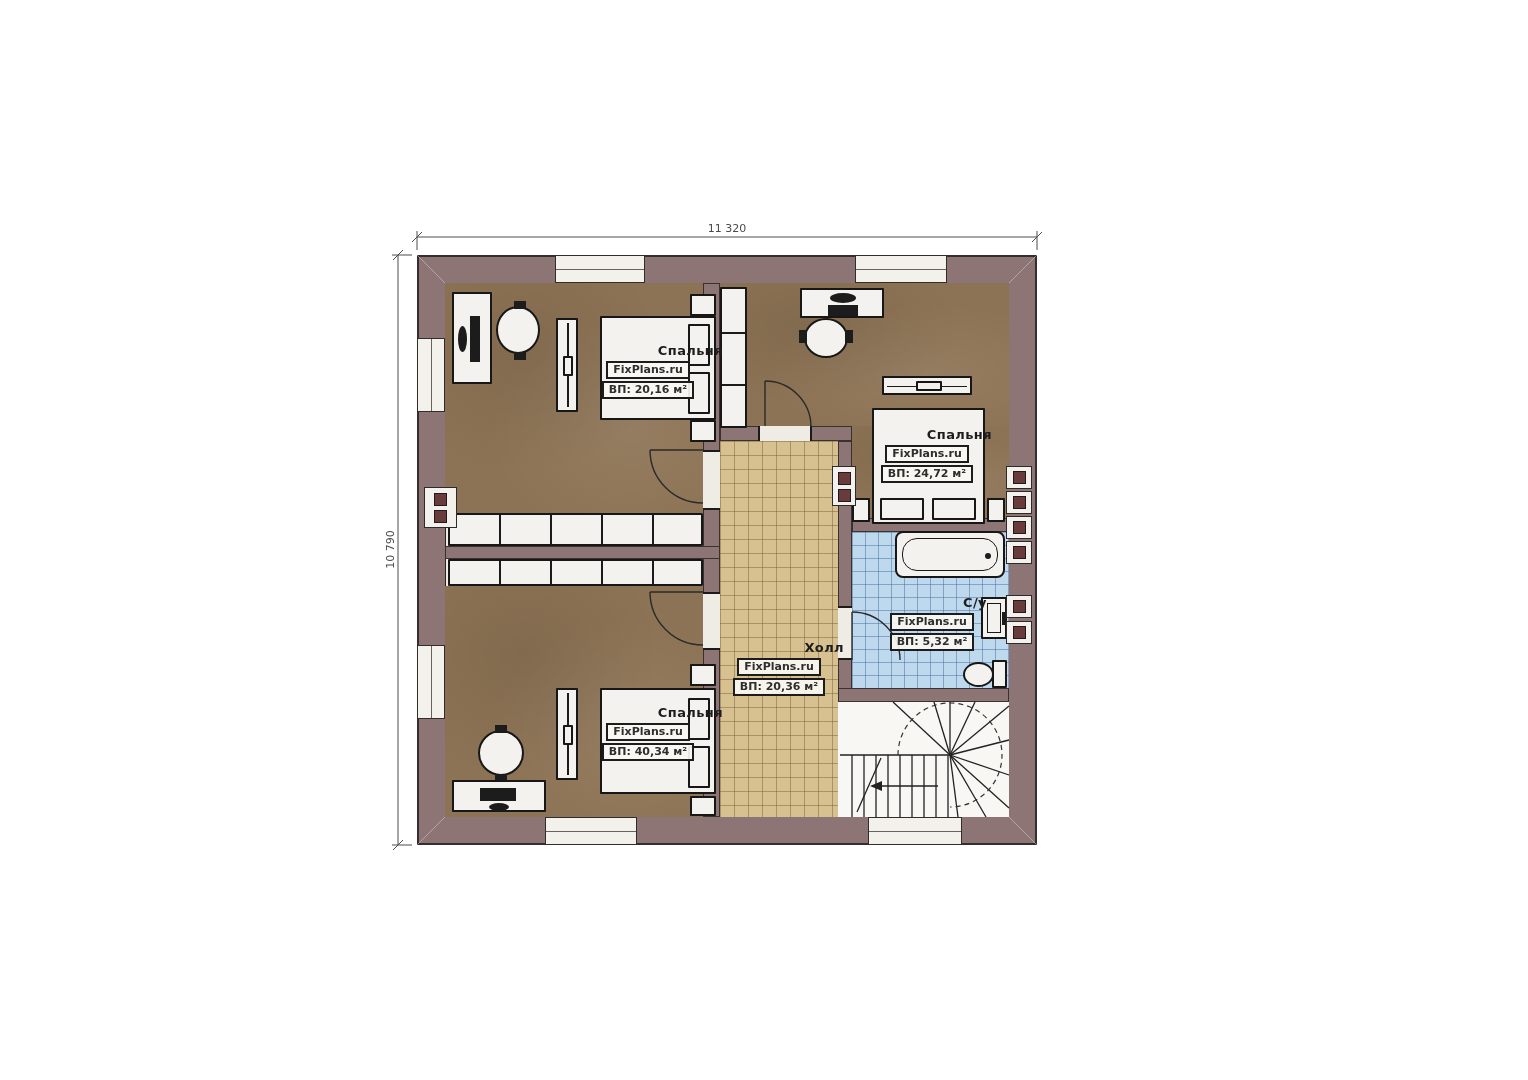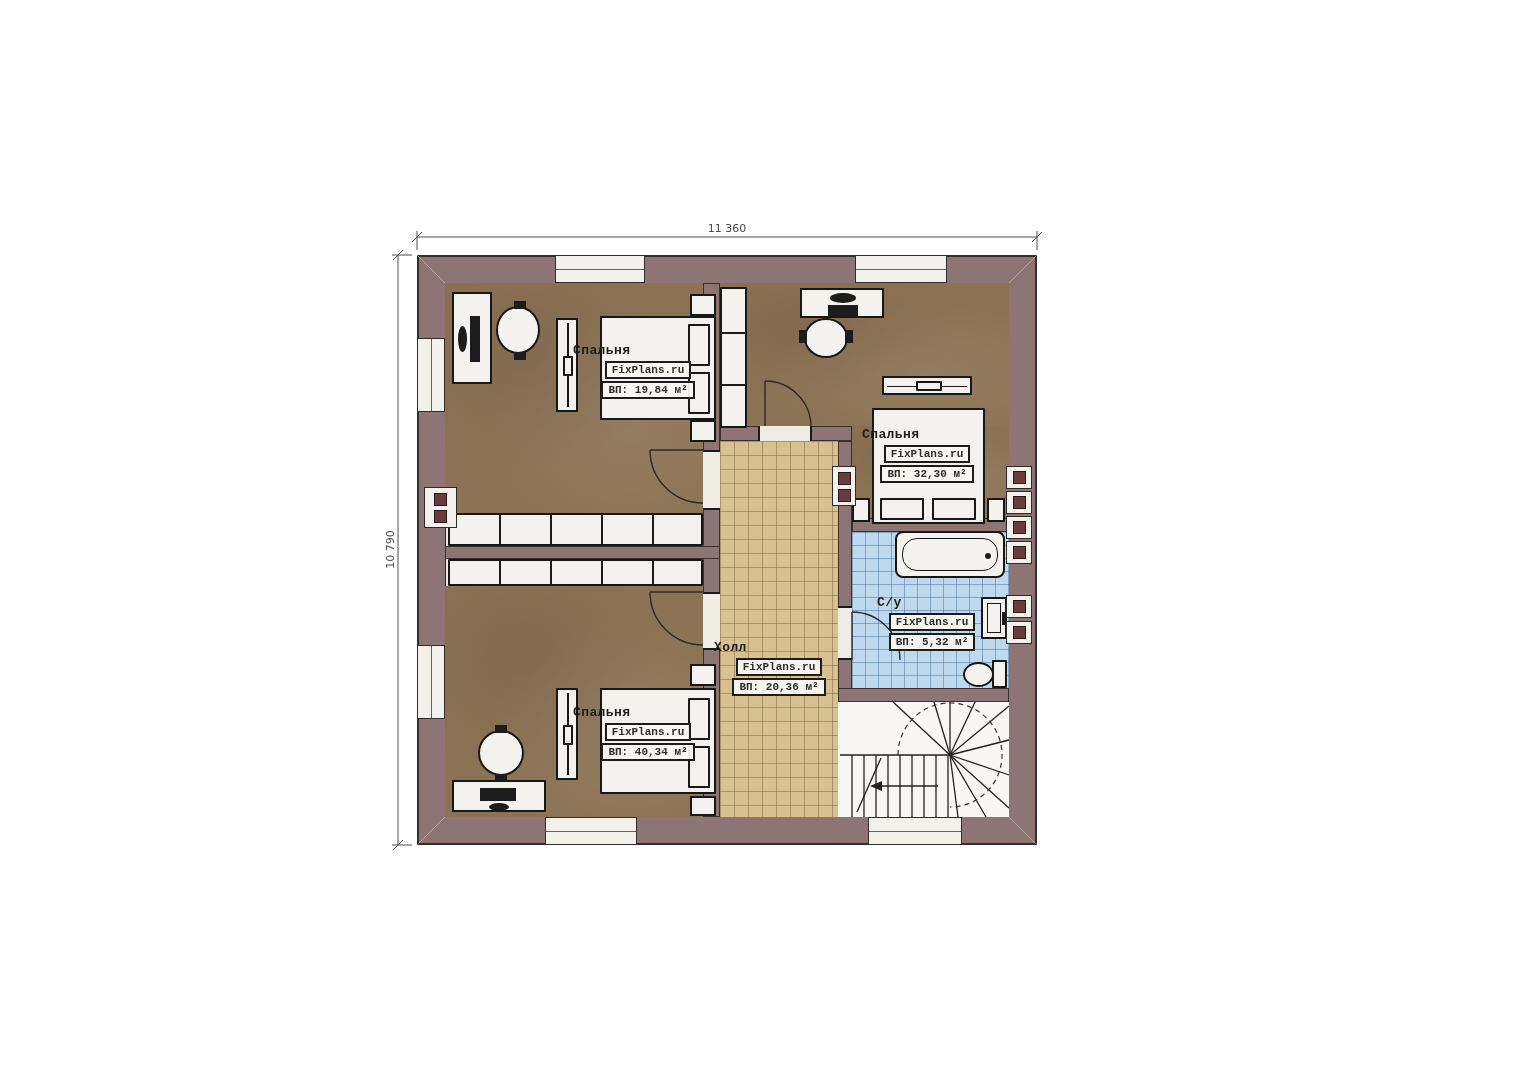--- a/index.html
+++ b/index.html
@@ -34,35 +34,35 @@
   .round{border-radius:50%;}
   .dark{background:#1c1c1c;border:none;}
   .cells-5{background-image:repeating-linear-gradient(90deg, transparent 0, transparent 49px, #1b1b1b 49px, #1b1b1b 51px);}
   .inner-line-h{position:absolute;left:3px;right:3px;top:50%;height:1.5px;background:#1b1b1b;}
   .vline{position:absolute;top:3px;bottom:3px;left:50%;width:1.5px;background:#1b1b1b;}
   .cell-line{position:absolute;left:0;right:0;height:2px;background:#1b1b1b;}
   
   .ventbox{background:#f2f1ed;border:1px solid #2e2a2a;}
   .vent-sq{position:absolute;width:13px;height:13px;background:#6a3b3b;border:1px solid #241a1a;box-sizing:border-box;}
   
-  .room-label{position:absolute;text-align:left;z-index:40;line-height:1.1;font-family:Liberation Mono, monospace;}
+  .room-label{position:absolute;text-align:right;z-index:40;line-height:1.1;}
   .room-name{font-weight:bold;font-size:13px;color:#1d1d1d;letter-spacing:.4px;margin-bottom:3px;}
   .label-box{display:inline-block;border:2px solid #1c1c1c;background:rgba(249,247,242,.93);
              padding:1px 5px;font-size:11px;font-weight:600;color:#2e2e2e;margin-top:2px;}
   .label-box.block{display:table;margin:2px auto 0 auto;}
   
   .dim-text{position:absolute;font-size:11px;color:#4a4a4a;text-align:center;z-index:50;}
   svg.overlay{position:absolute;left:0;top:0;z-index:30;pointer-events:none;}
   .z1{z-index:1}.z2{z-index:2}.z3{z-index:3}.z4{z-index:4}.z5{z-index:5}
   .z6{z-index:6}.z7{z-index:7}
 </style>
 </head>
 <body>
 
-<div class="dim-text" style="left:677px;top:222px;width:100px;">11 360</div>
+<div class="dim-text" style="left:677px;top:222px;width:100px;">11 320</div>
 <div class="dim-text" style="left:355px;top:543px;width:70px;transform:rotate(-90deg);">10 790</div>
 
 <div class="abs outerwall z1" style="left:417px;top:255px;width:620px;height:590px;"></div>
 <div class="abs innerbase z2" style="left:445px;top:283px;width:564px;height:534px;"></div>
 
 <div class="abs floor-bedroom z3" style="left:445px;top:283px;width:258px;height:230px;"></div>
 <div class="abs floor-bedroom z3" style="left:445px;top:586px;width:258px;height:231px;"></div>
 <div class="abs floor-bedroom z3" style="left:720px;top:283px;width:289px;height:143px;"></div>
 <div class="abs floor-bedroom z3" style="left:852px;top:426px;width:157px;height:92px;"></div>
 <div class="abs floor-hall z3" style="left:720px;top:441px;width:118px;height:376px;"></div>
@@ -260,26 +260,26 @@
   </g>
   <g>
     <path d="M938,786 H872" stroke="#222222" stroke-width="1.3" fill="none"></path>
     <polygon points="870,786 882,781 882,791" fill="#222222"></polygon>
   </g>
 </svg>
 
 <div class="room-label" style="left:573px;top:344px;width:150px;">
   <div class="room-name">Спальня</div>
   <div class="label-box block">FixPlans.ru</div>
-  <div class="label-box block">ВП: 19,84 м²</div>
+  <div class="label-box block">ВП: 20,16 м²</div>
 </div>
 <div class="room-label" style="left:862px;top:428px;width:130px;">
   <div class="room-name">Спальня</div>
   <div class="label-box block">FixPlans.ru</div>
-  <div class="label-box block">ВП: 32,30 м²</div>
+  <div class="label-box block">ВП: 24,72 м²</div>
 </div>
 <div class="room-label" style="left:573px;top:706px;width:150px;">
   <div class="room-name">Спальня</div>
   <div class="label-box block">FixPlans.ru</div>
   <div class="label-box block">ВП: 40,34 м²</div>
 </div>
 <div class="room-label" style="left:714px;top:641px;width:130px;">
   <div class="room-name">Холл</div>
   <div class="label-box block">FixPlans.ru</div>
   <div class="label-box block">ВП: 20,36 м²</div>

